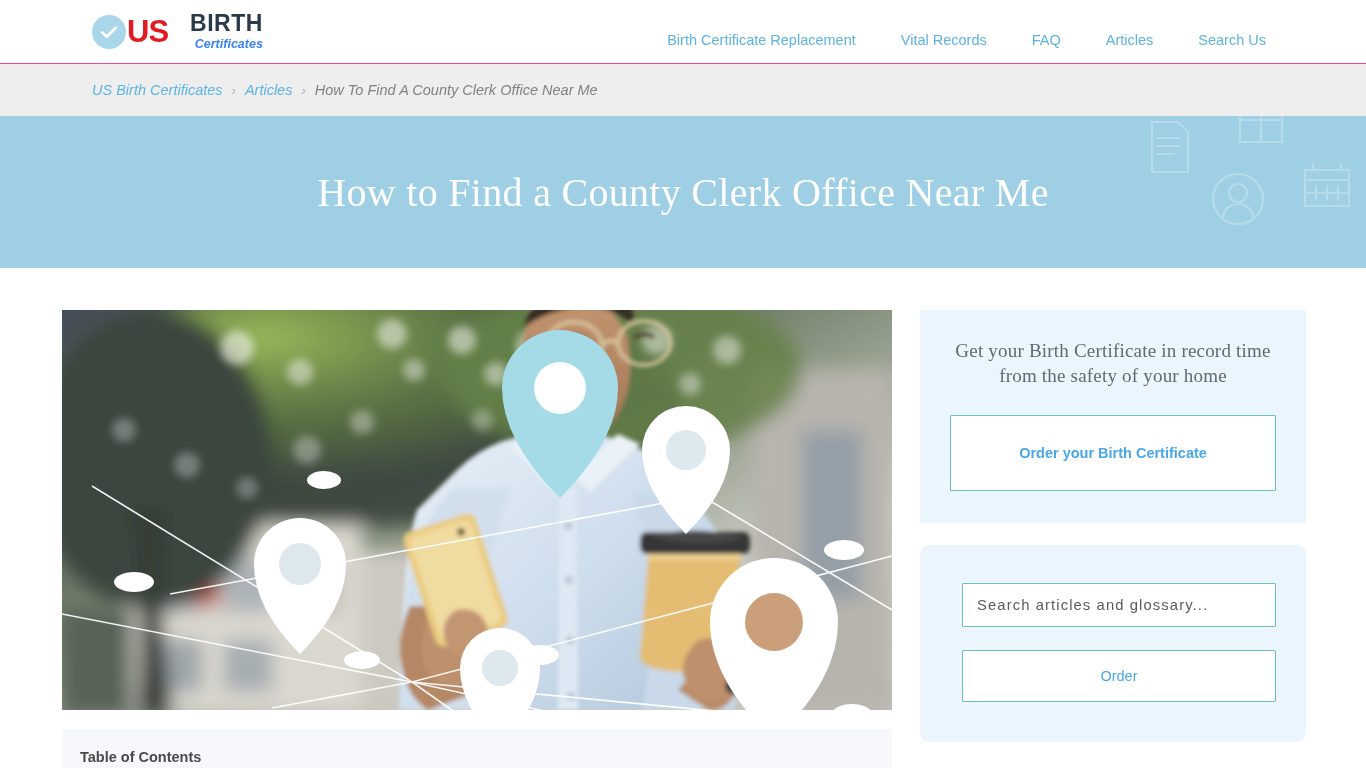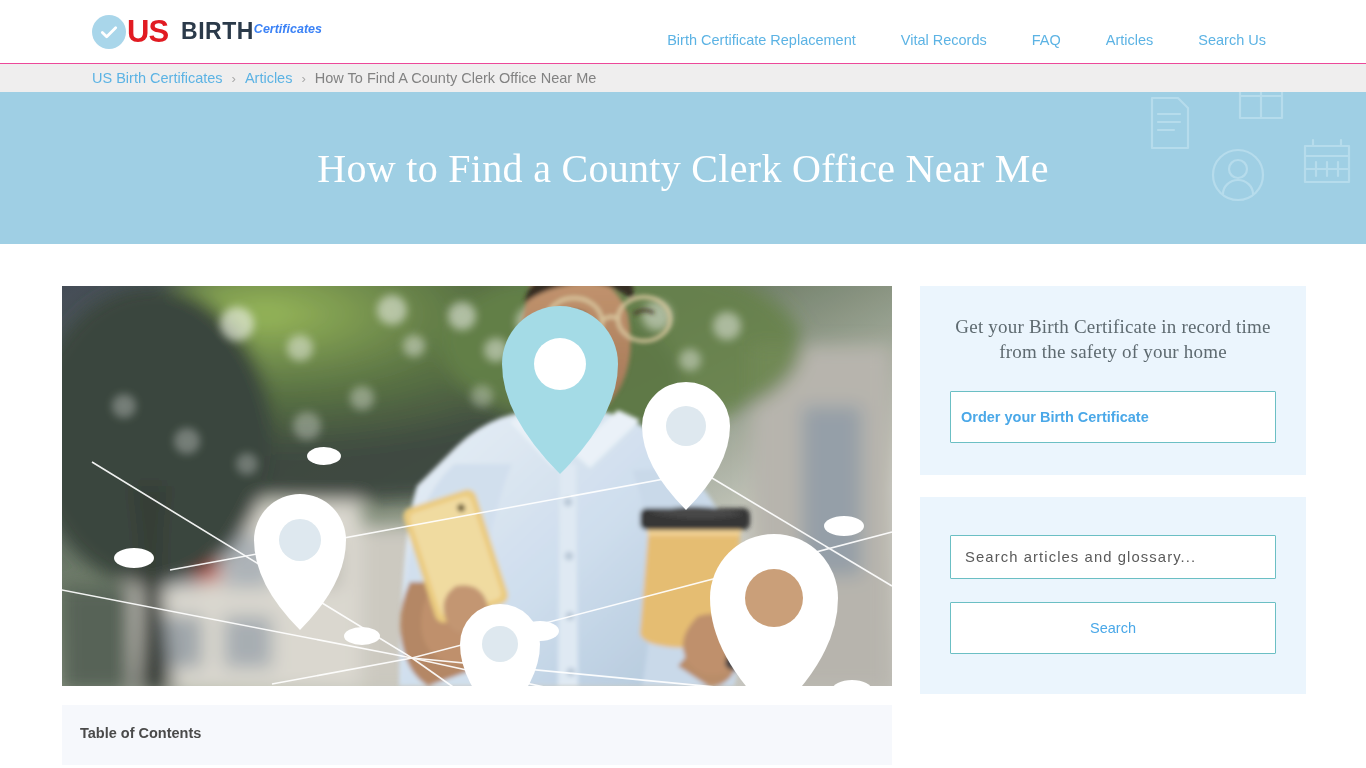--- a/index.html
+++ b/index.html
@@ -36,21 +36,21 @@
   }
   .logo-badge svg { width: 20px; height: 20px; display:block; }
   .logo-us {
     font-size: 31px;
     font-weight: 700;
     color: #e11b22;
     letter-spacing: -1px;
     line-height: 1;
     margin-left: -4px;
   }
-  .logo-words { display: flex; flex-direction: row; line-height: 1; margin-left: 8px; }
+  .logo-words { display: flex; flex-direction: column; line-height: 1; margin-left: 17px; }
   .logo-birth {
     font-size: 23px; font-weight: 700; color: #2b3a4a;
     letter-spacing: 0.5px; line-height: 1;
   }
   .logo-cert {
     font-size: 12.5px; font-weight: 700; font-style: italic;
     color: #3b82f6; letter-spacing: 0px; line-height: 1; margin-top: 3px;
     text-align: right;
   }
 
@@ -64,25 +64,26 @@
   .nav a {
     font-size: 14.5px;
     color: #5cb3e4;
     text-decoration: none;
     white-space: nowrap;
     margin-top: 16px;
   }
 
   
   .crumbbar {
-    height: 28px;
+    height: 52px;
     background: #efeeee;
     display: flex;
     align-items: center;
     padding-left: 92px;
+    font-style: italic;
   }
   .crumbbar ol { list-style: none; display: flex; align-items: center; }
   .crumbbar li { display: flex; align-items: center; }
   .crumbbar a {
     font-size: 14.5px;
     color: #5cb3e4;
     text-decoration: none;
     font-weight: 500;
   }
   .crumbbar .sep { color: #a9a9a9; font-size: 13px; margin: 0 9px; }
@@ -157,26 +158,26 @@
   .btn-outline {
     display: block;
     width: 100%;
     margin-top: 27px;
     background: #ffffff;
     border: 1px solid #6bbfc4;
     color: #4aa8e8;
     font-size: 14.5px;
     font-weight: 700;
     font-family: "Liberation Sans", sans-serif;
-    padding: 17px 10px;
-    text-align: left;
+    padding: 29px 10px;
+    text-align: center;
     cursor: pointer;
     border-radius: 1px;
   }
-  .search-card { padding: 38px 30px 40px 30px; }
+  .search-card { padding: 38px 30px 40px 42px; border-radius: 9px; }
   .search-input {
     display: block;
     width: 100%;
     background: #ffffff;
     border: 1px solid #6bbfc4;
     padding: 13px 14px;
     font-size: 14.8px;
     font-family: "Liberation Sans", sans-serif;
     color: #4a4a4a;
     letter-spacing: 1.1px;
@@ -476,17 +477,17 @@
 
   <div class="aside">
 
     <div class="card">
       <div class="card-title">Get your Birth Certificate in record time from the safety of your home</div>
       <button class="btn-outline">Order your Birth Certificate</button>
     </div>
 
     <div class="card search-card">
       <input class="search-input" type="text" placeholder="Search articles and glossary..." style="">
-      <button class="btn-search">Search</button>
+      <button class="btn-search">Order</button>
     </div>
 
   </div>
 </div>
 
 </body></html>

